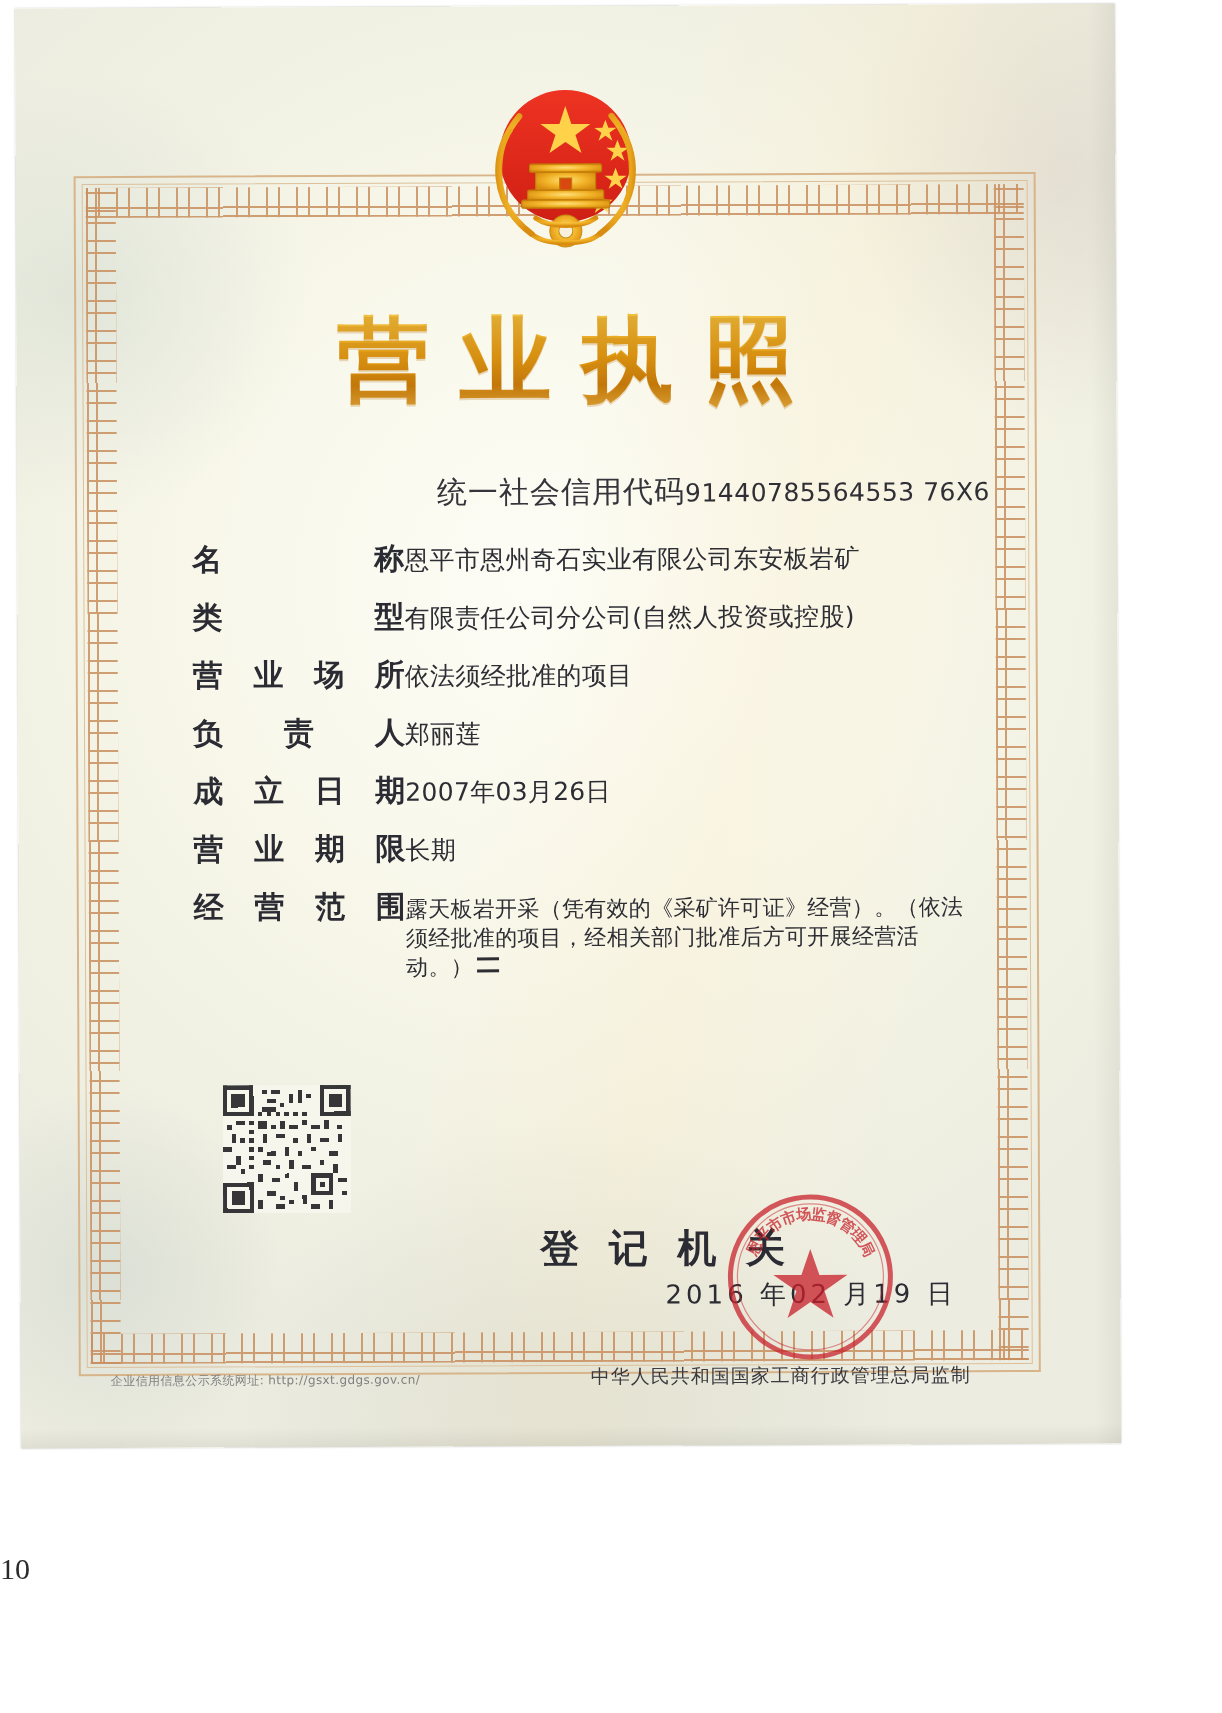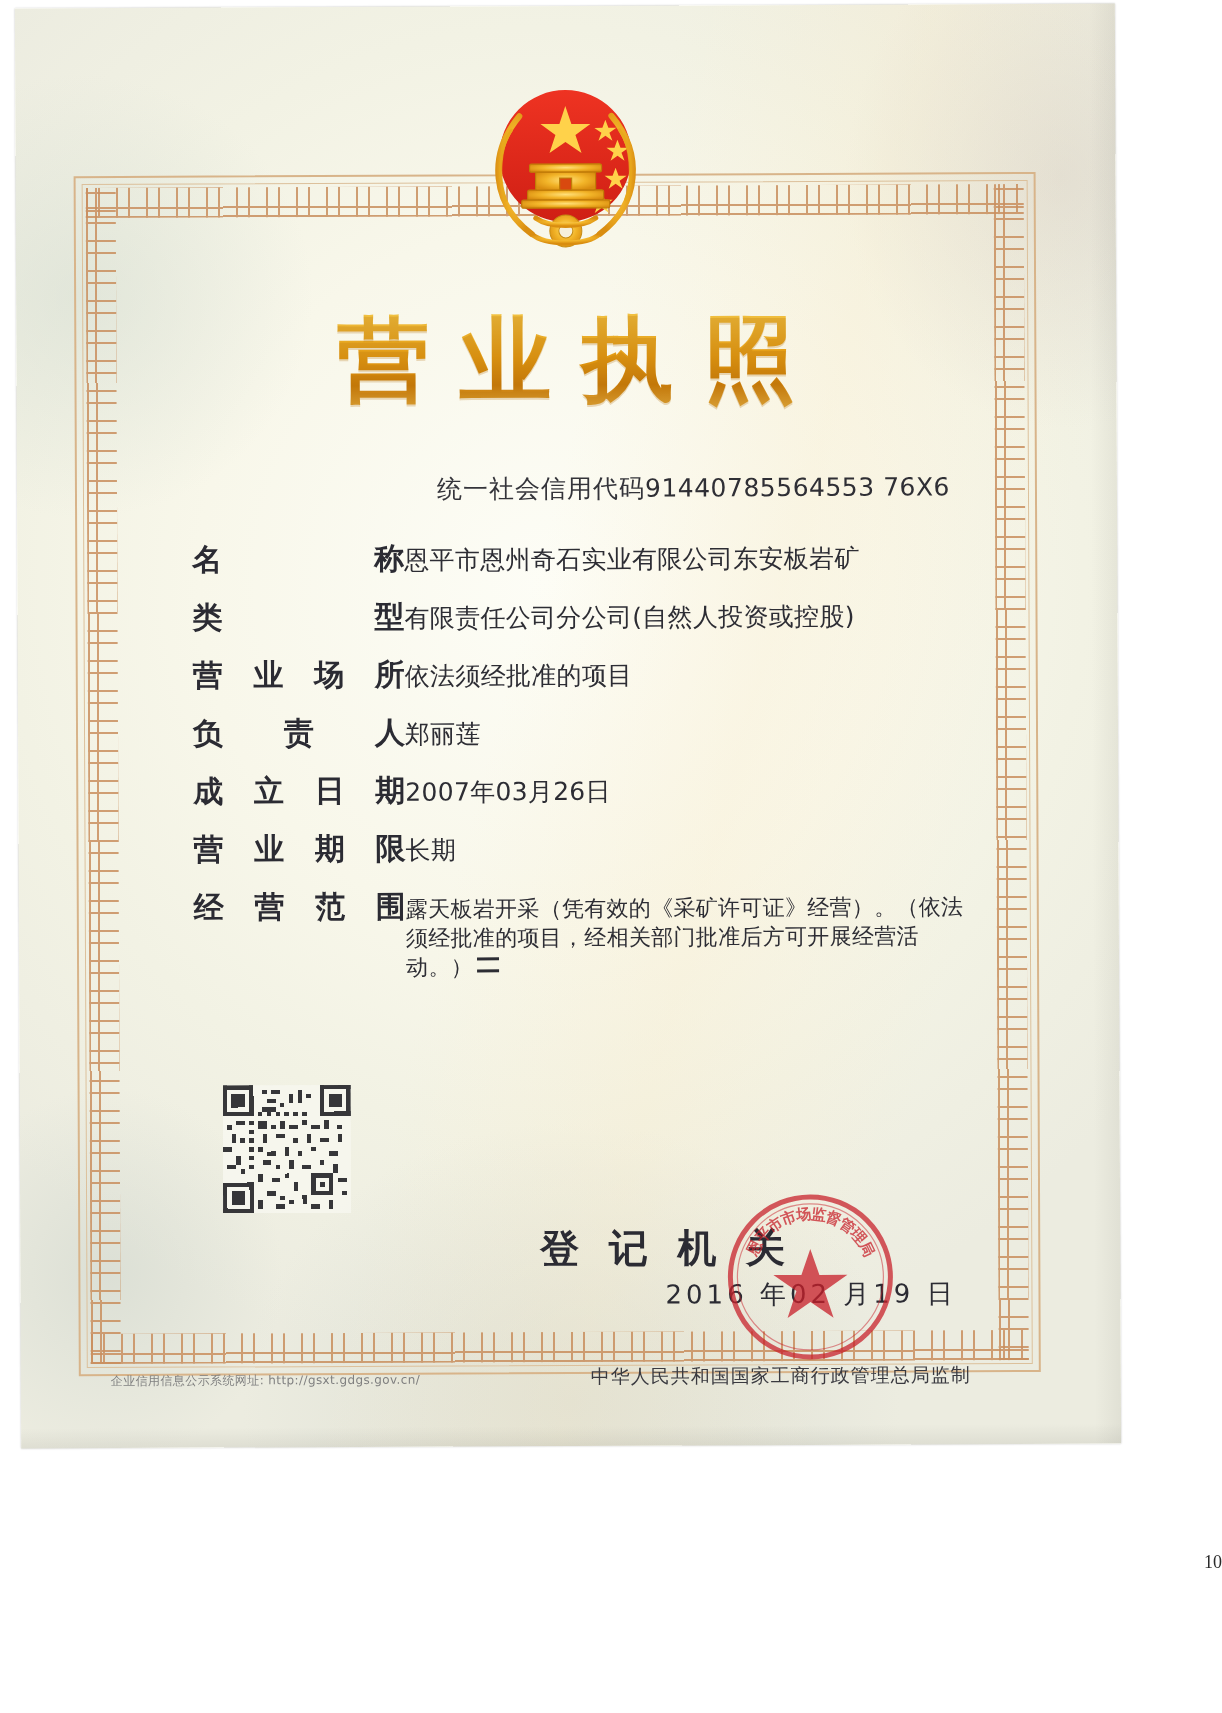--- a/index.html
+++ b/index.html
@@ -155,21 +155,21 @@
   
   .credit-line {
     position: absolute;
     left: 420px;
     top: 466px;
     display: flex;
     align-items: baseline;
     color: #3a3a3a;
   }
   .credit-label {
-    font-size: 25px;
+    font-size: 30px;
     letter-spacing: 1px;
     color: #34343a;
   }
   .credit-value {
     font-size: 25px;
     letter-spacing: 0.5px;
     font-family: "DejaVu Sans", "Liberation Sans", sans-serif;
     color: #2f2f35;
   }
 
@@ -276,23 +276,23 @@
     font-size: 19px;
     color: #3a3a40;
     letter-spacing: 1px;
   }
 
   
   .page-number {
     position: absolute;
     left: 0; right: 0;
     top: 1552px;
-    text-align: right;
+    text-align: left;
     font-family: "Liberation Serif", serif;
-    font-size: 18px;
+    font-size: 30px;
     color: #2a2a2a;
   }
 </style>
 </head>
 <body>
 
 <div class="scan-page">
 
   <div class="certificate">
     <div class="tint-a"></div>

